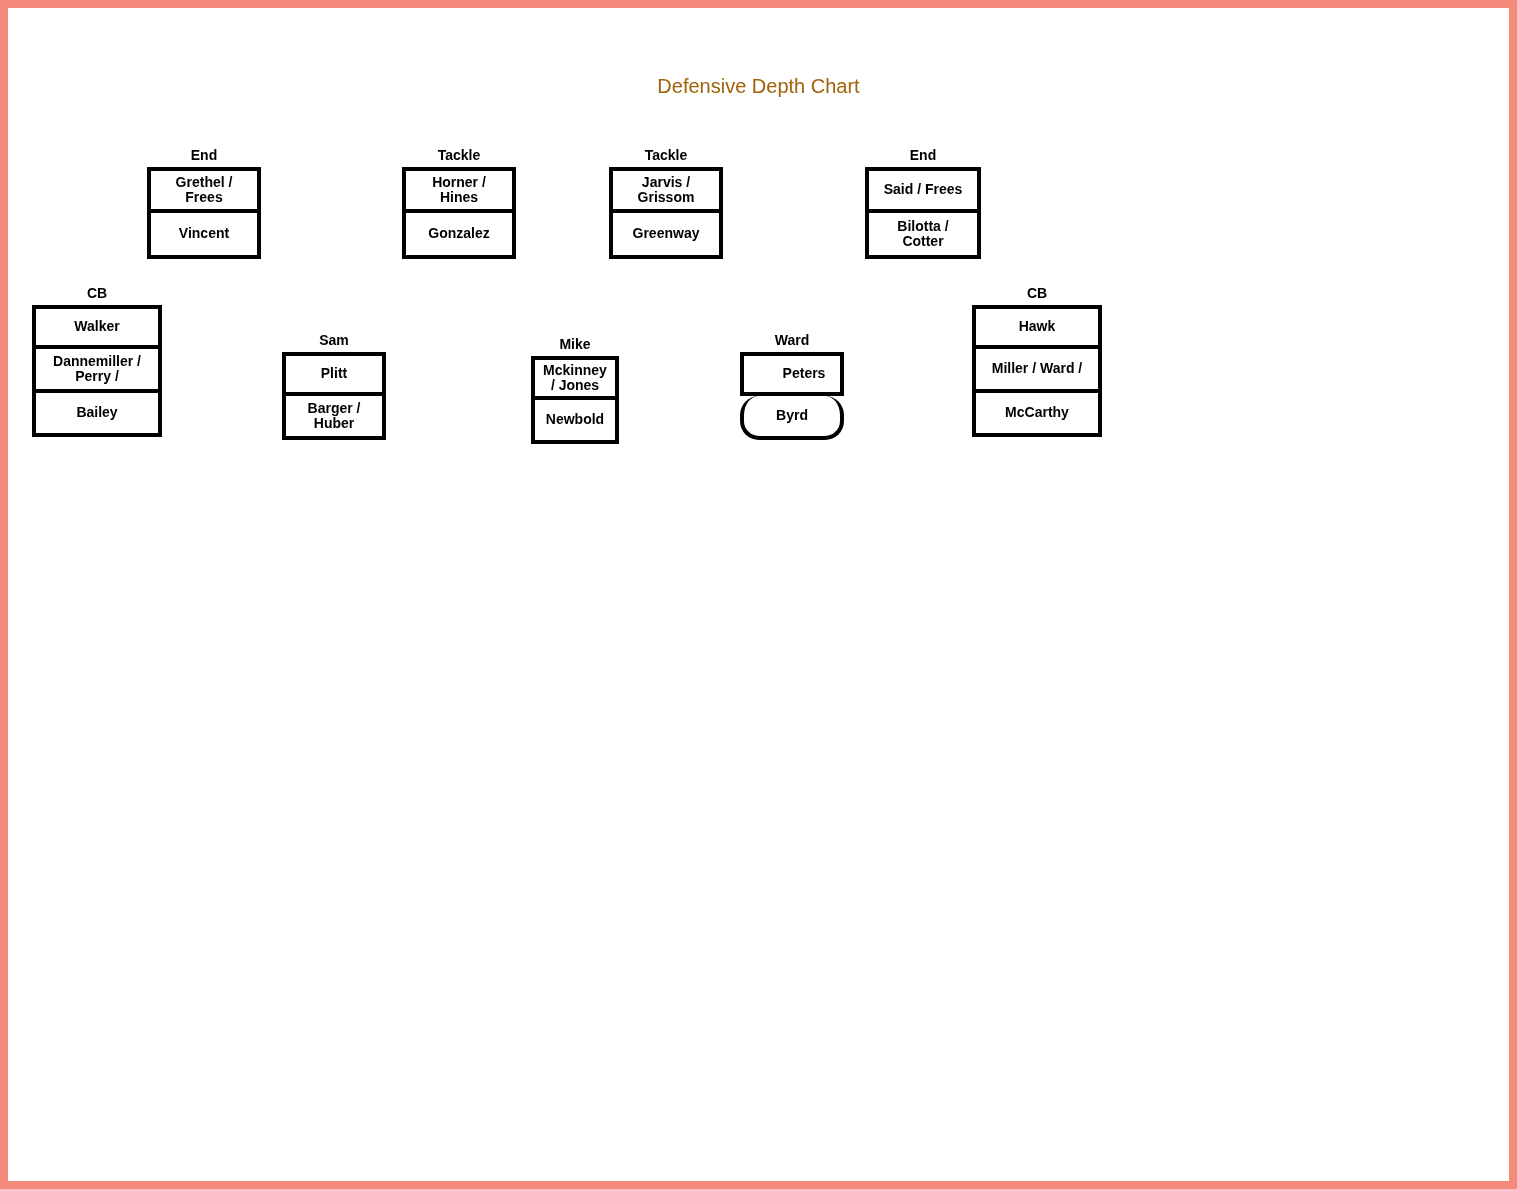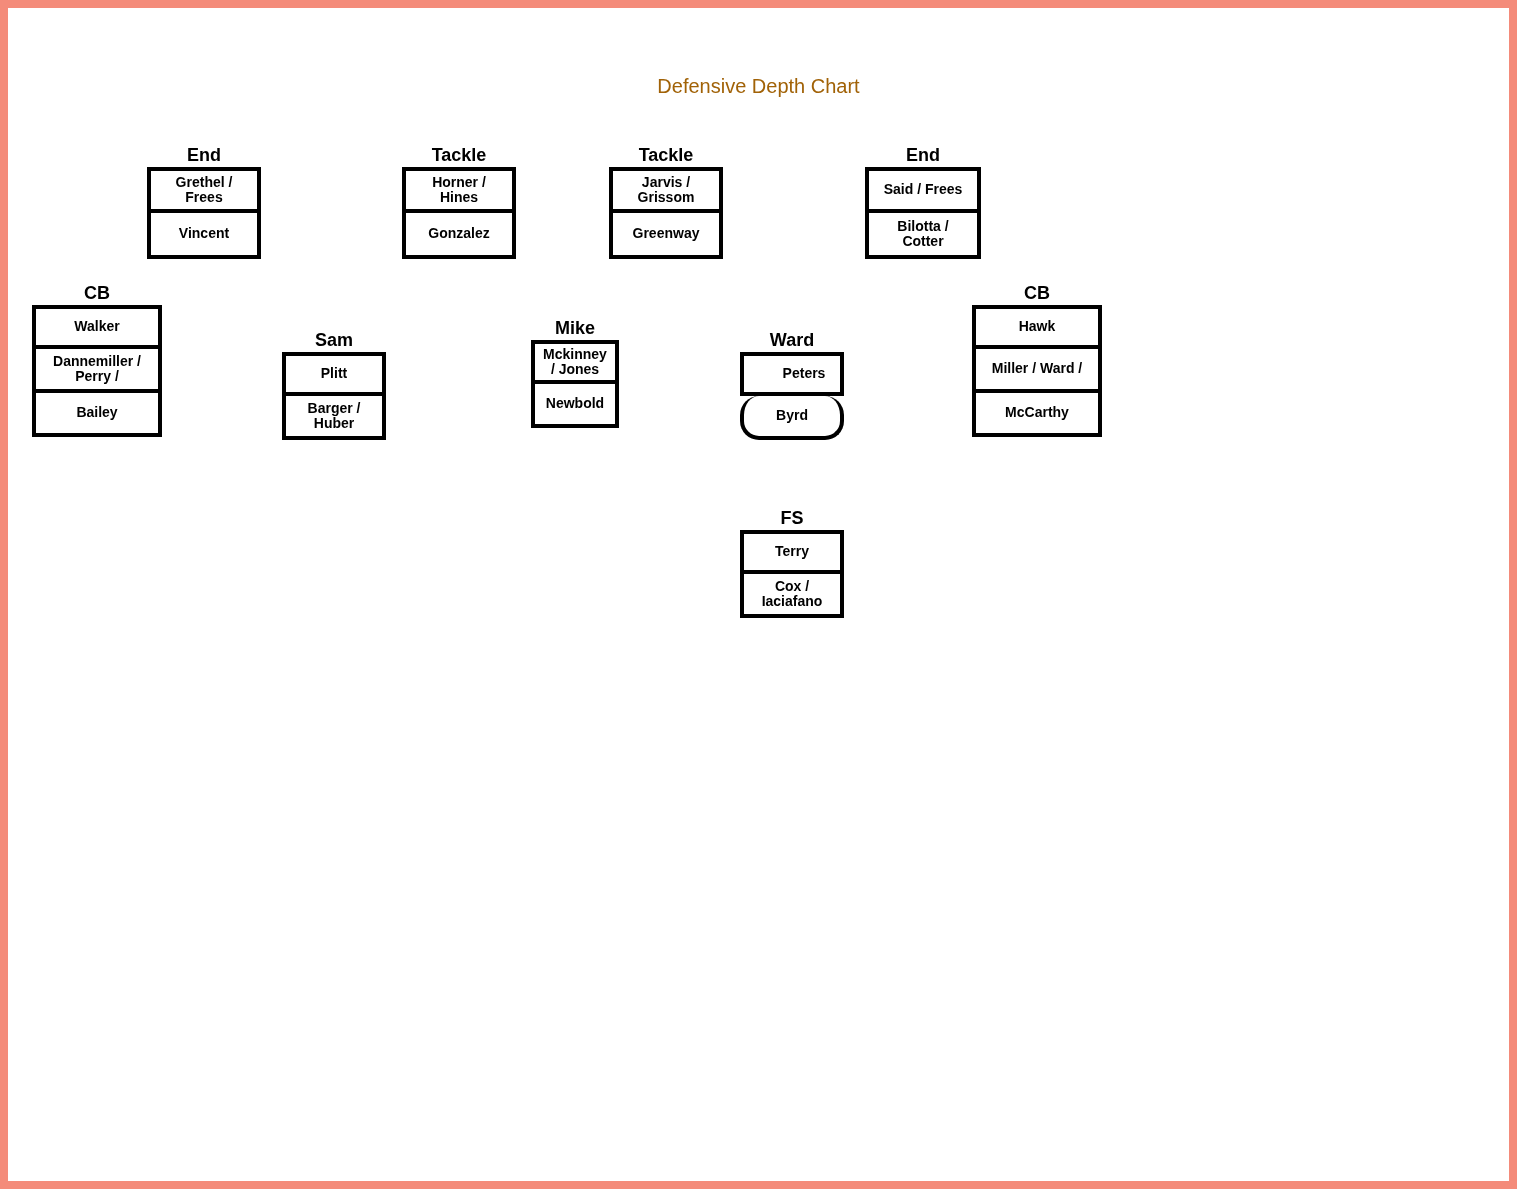--- a/index.html
+++ b/index.html
@@ -37,21 +37,21 @@
     color: #a16207;
   }
   .pos {
     position: absolute;
     display: flex;
     flex-direction: column;
     align-items: stretch;
   }
   .pos-label {
     text-align: center;
-    font-size: 18px;
+    font-size: 14px;
     font-weight: bold;
     line-height: 20px;
     margin-bottom: 2px;
   }
   .pos-cell {
     border: 4px solid #000;
     box-sizing: border-box;
     min-height: 44px;
     display: flex;
     align-items: center;
@@ -105,40 +105,35 @@
       <div class="pos-cell" style="height:44px;">Dannemiller / Perry /</div>
       <div class="pos-cell" style="height:44px;">Bailey</div>
     </div>
 
     <div class="pos" style="left:260px; top:308px; width:104px;">
       <div class="pos-label">Sam</div>
       <div class="pos-cell" style="height:44px;">Plitt</div>
       <div class="pos-cell" style="height:44px;">Barger / Huber</div>
     </div>
 
-    <div class="pos" style="left:488px; top:296px; width:88px;padding-left:21px;">
+    <div class="pos" style="left:488px; top:312px; width:88px;padding-left:21px;">
       <div class="pos-label">Mike</div>
       <div class="pos-cell" style="height:44px;">Mckinney / Jones</div>
       <div class="pos-cell" style="height:44px;">Newbold</div>
     </div>
 
     <div class="pos" style="left:718px; top:308px; width:104px;">
       <div class="pos-label">Ward</div>
       <div class="pos-cell" style="height:44px;padding-left:30px;">Peters</div>
       <div class="pos-cell" style="height:44px;border-radius:19px;">Byrd</div>
     </div>
 
     <div class="pos" style="left:950px; top:261px; width:130px;">
       <div class="pos-label">CB</div>
       <div class="pos-cell" style="height:44px;">Hawk</div>
       <div class="pos-cell" style="height:44px;">Miller / Ward /</div>
       <div class="pos-cell" style="height:44px;">McCarthy</div>
     </div>
 
 
-    <div class="pos" style="left:718px; top:486px; width:104px;">
-      <div class="pos-label">FS</div>
-      <div class="pos-cell" style="height:44px;">Terry</div>
-      <div class="pos-cell" style="height:44px;">Cox / Iaciafano</div>
-    </div>
 
   </div>
 </div>
 
 </body></html>

